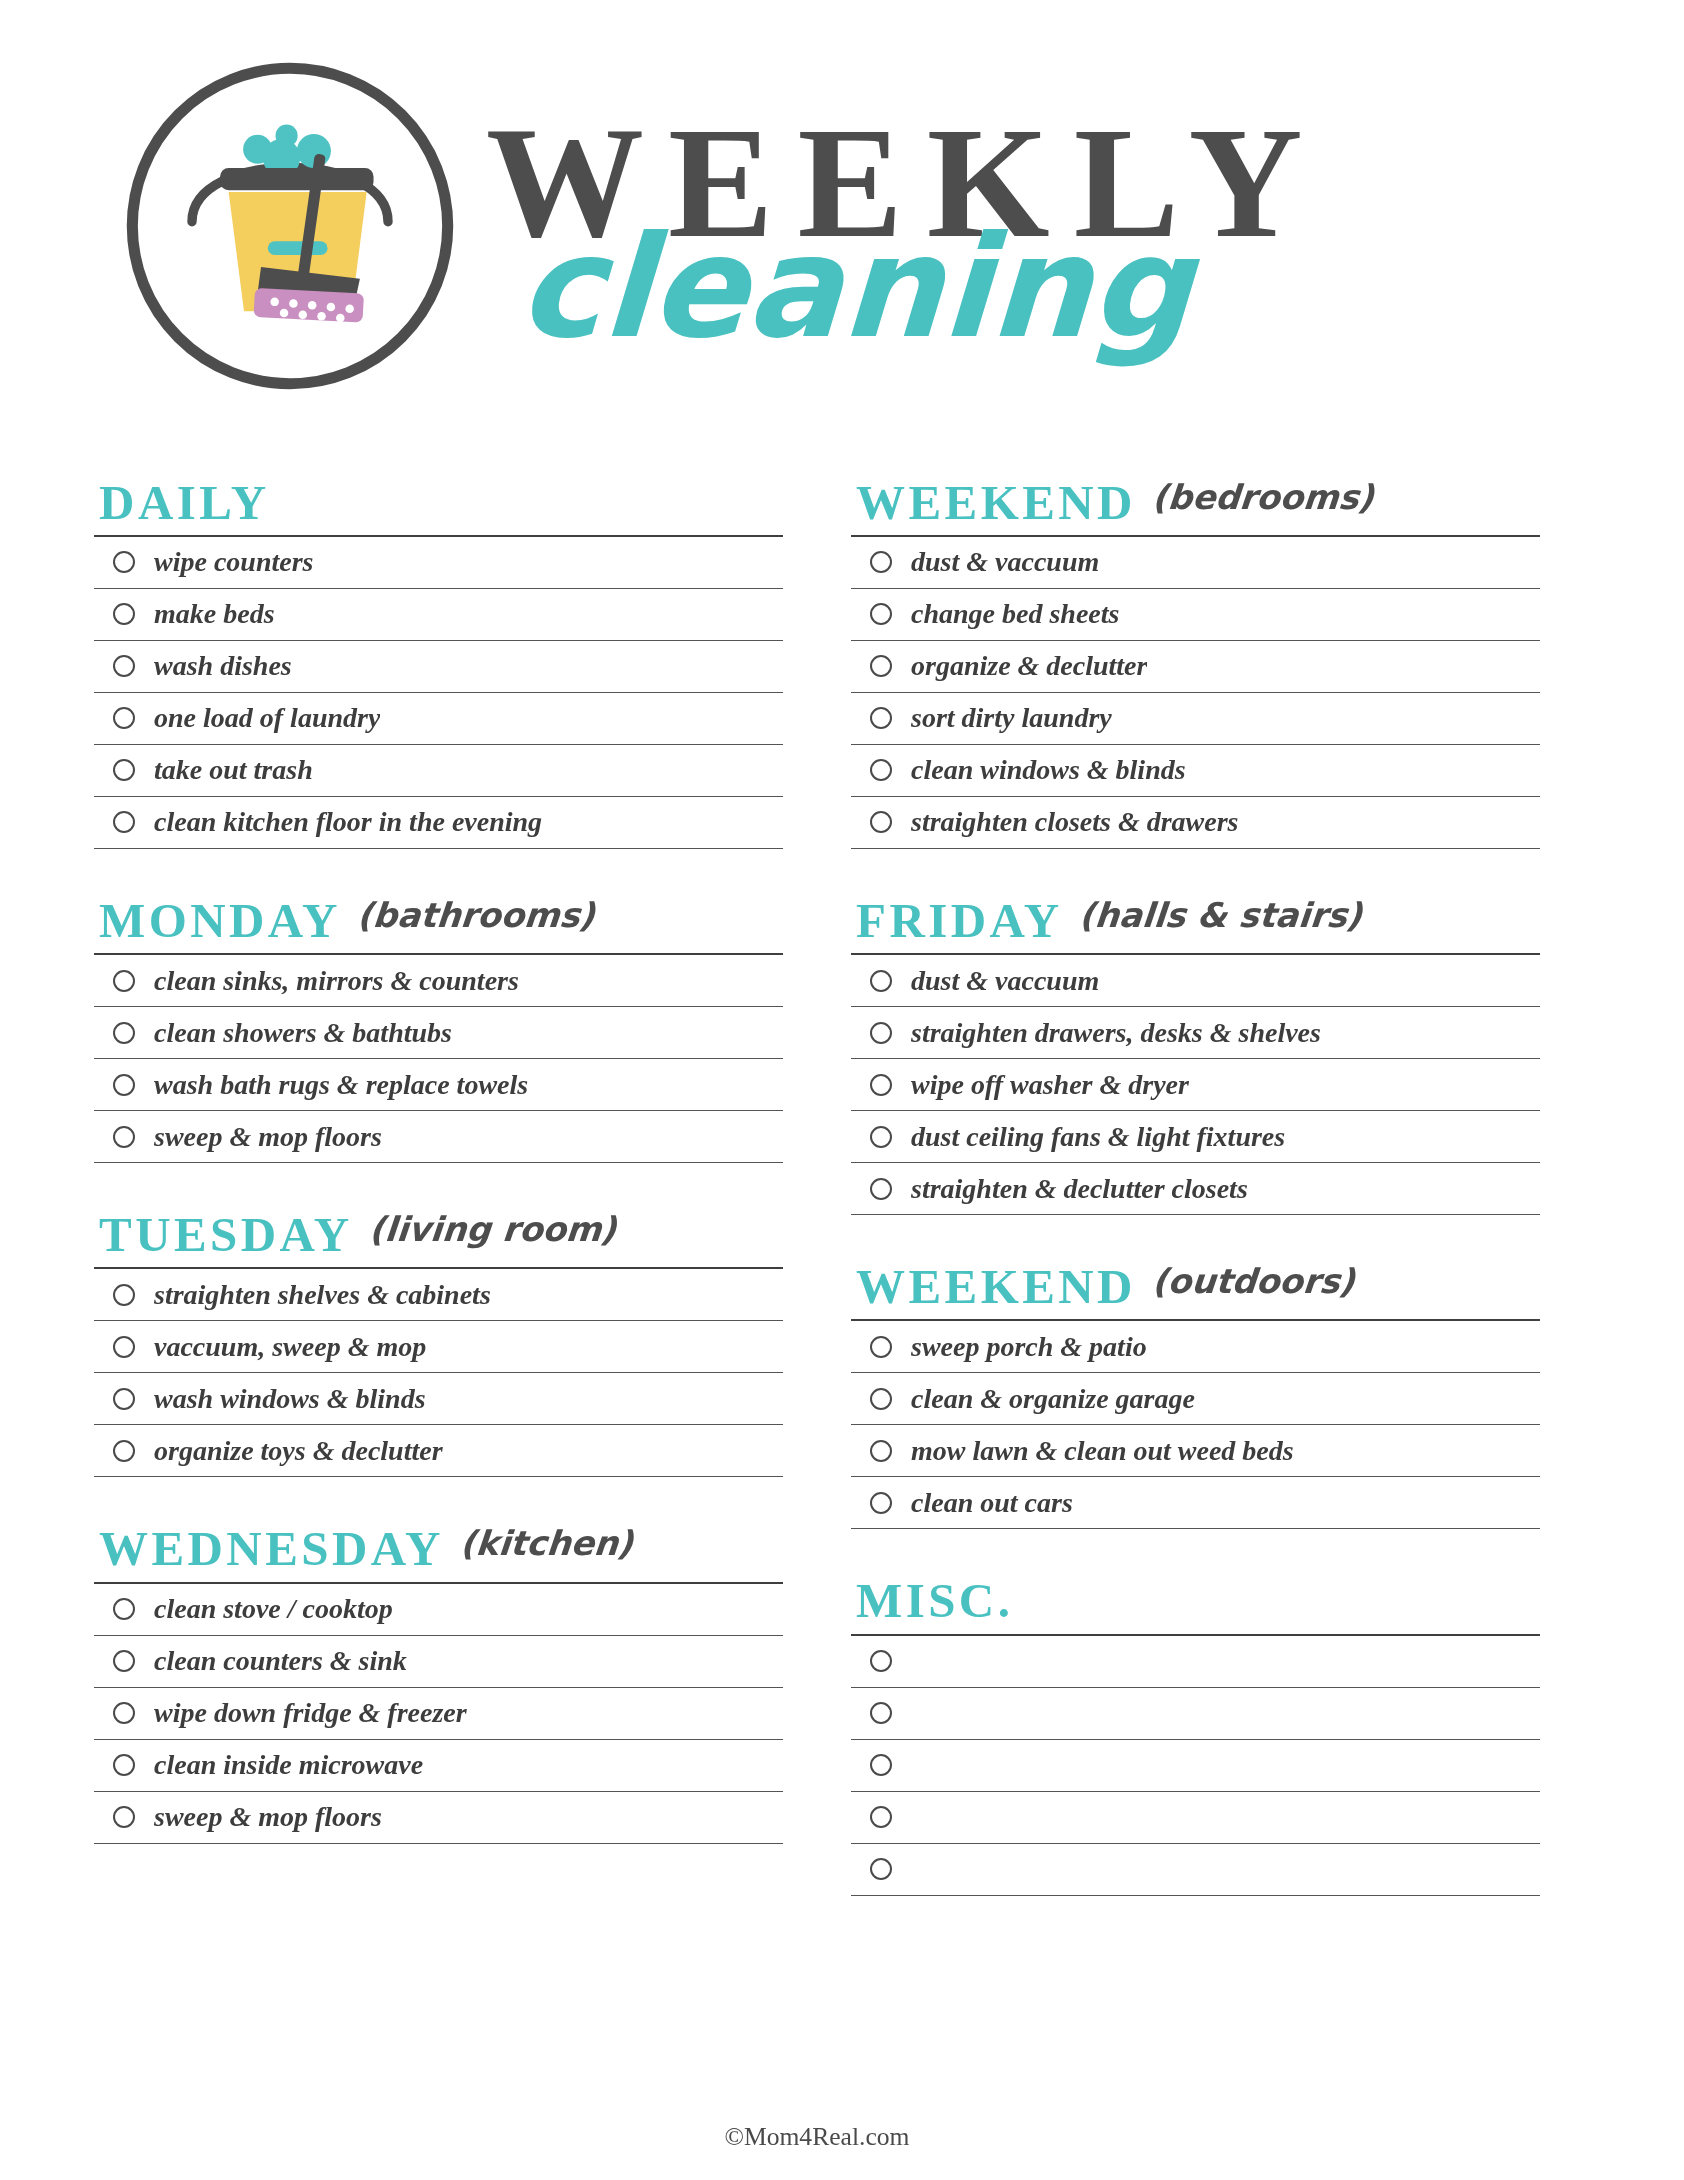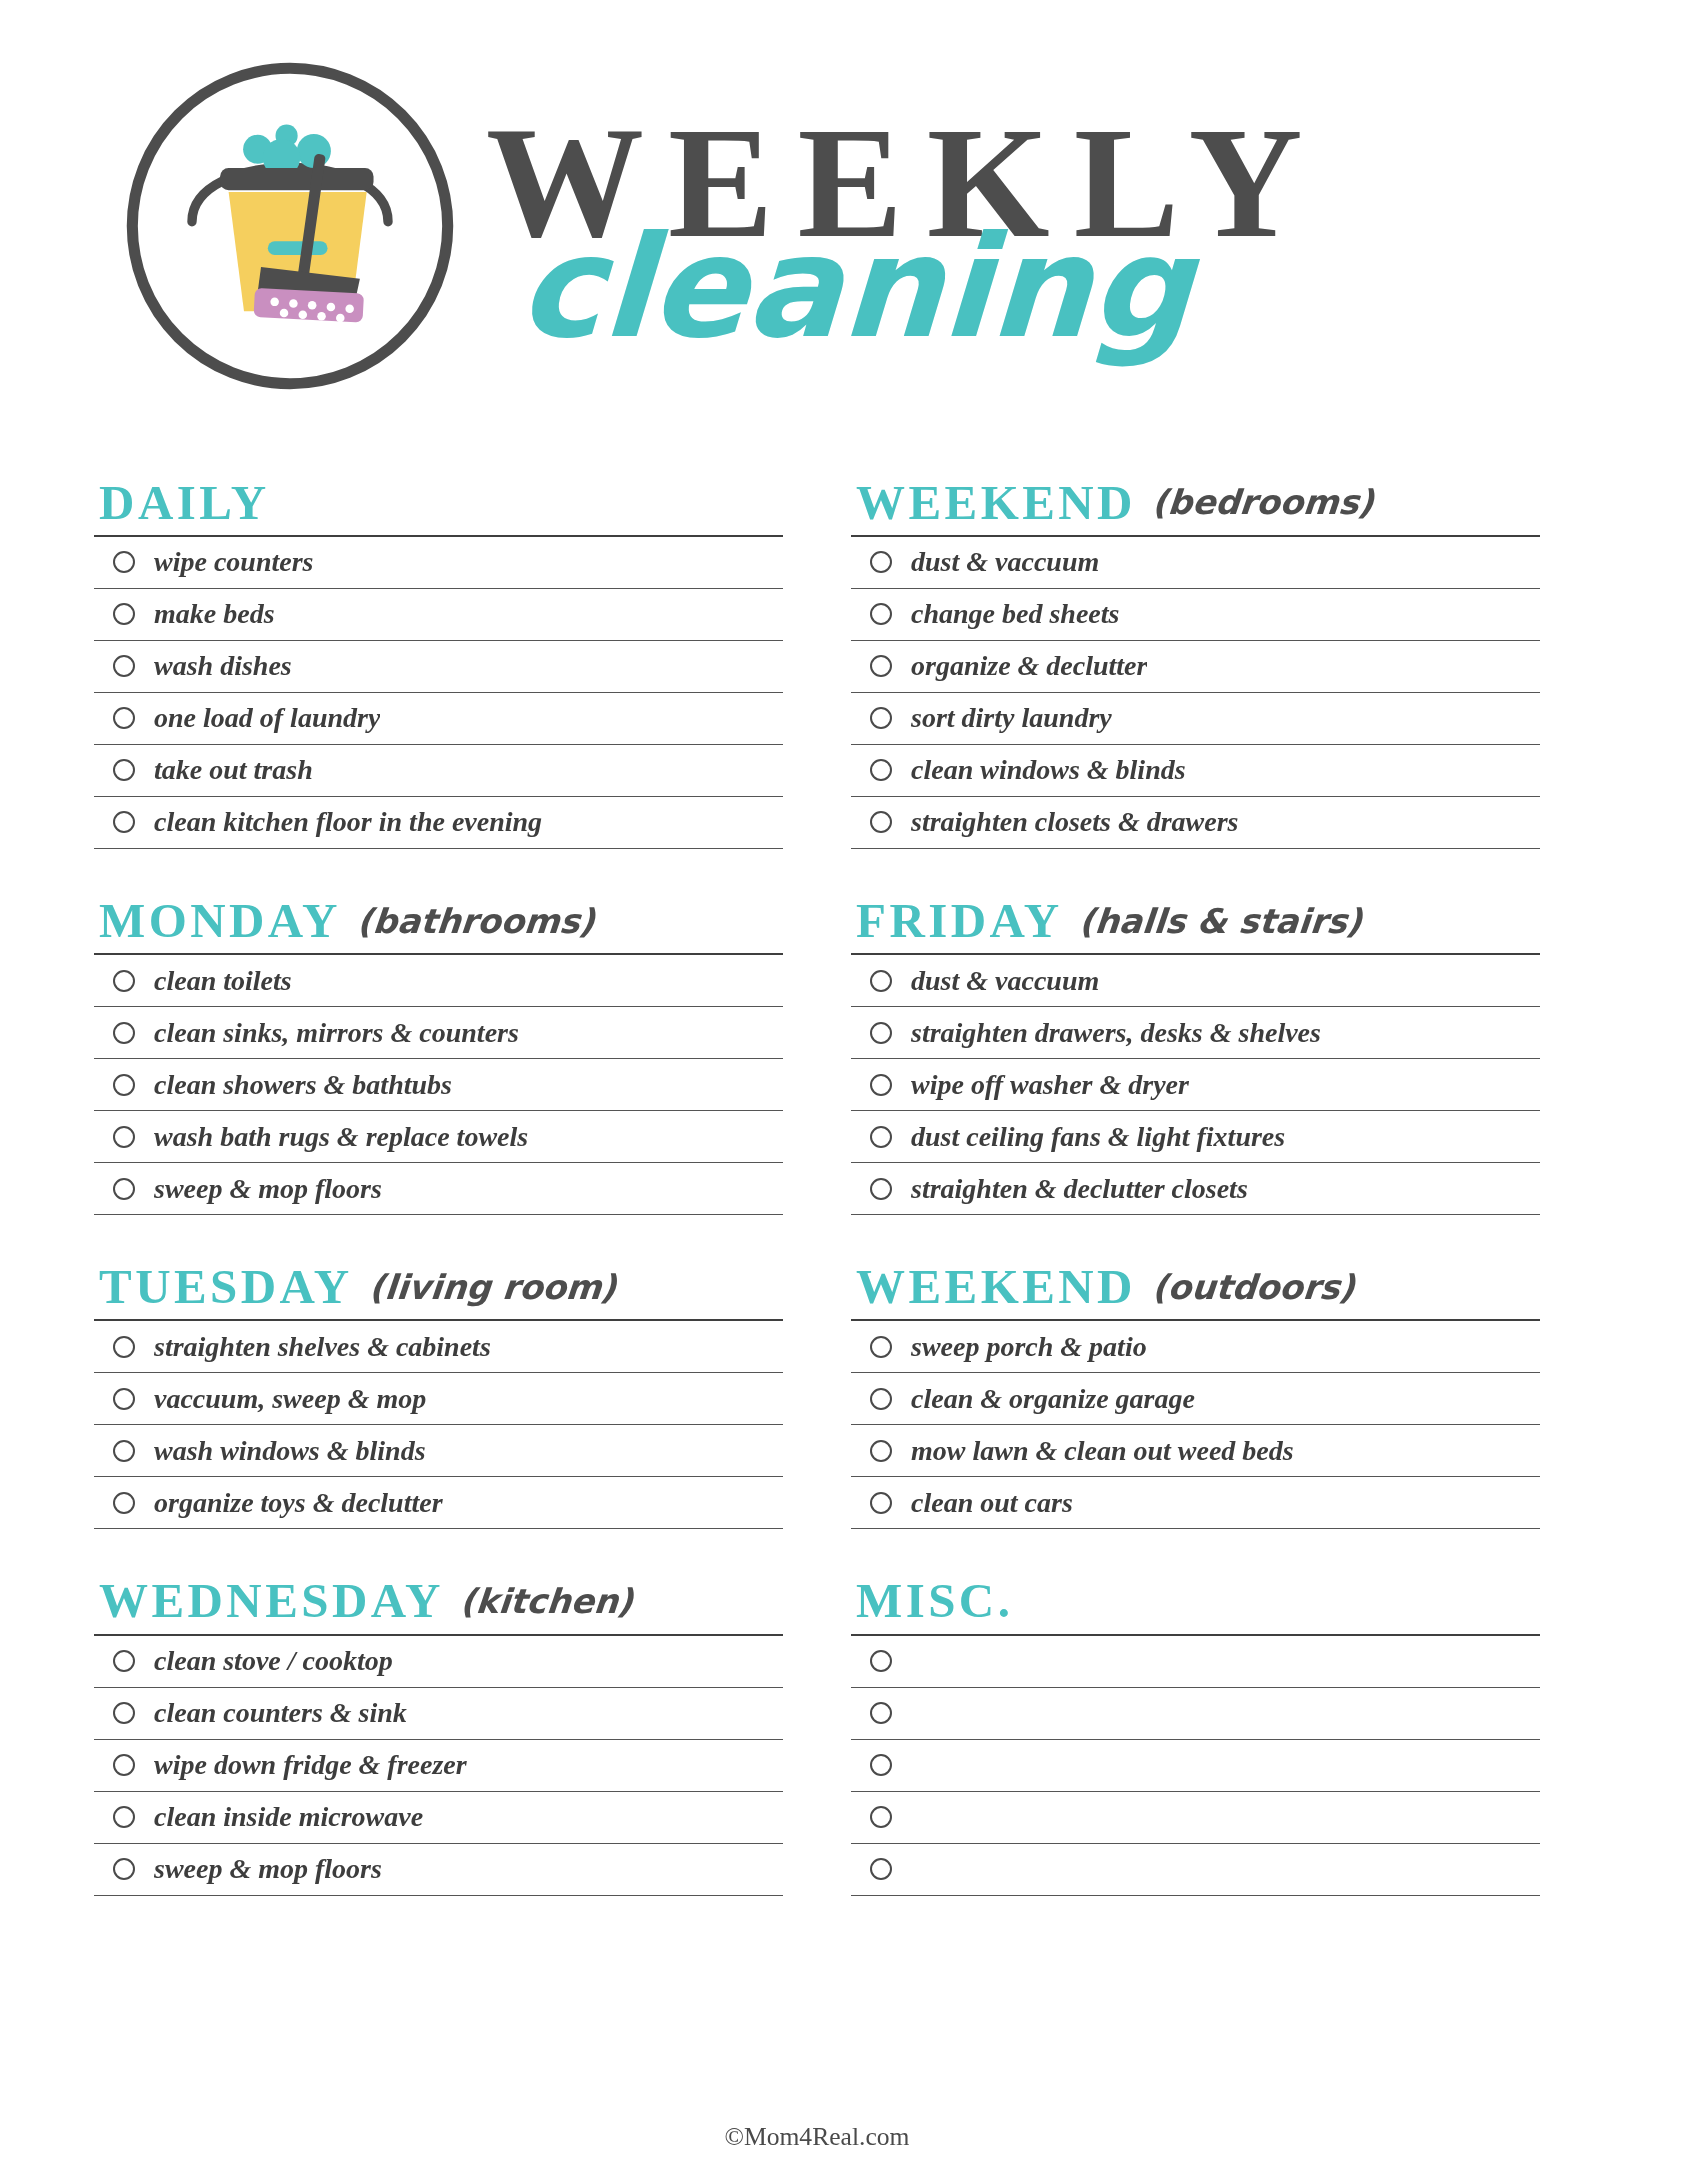--- a/index.html
+++ b/index.html
@@ -71,21 +71,21 @@
   .col {
     flex: 1 1 0;
     min-width: 0;
   }
 
   .section {
     margin-bottom: 46px;
   }
   .section-head {
     display: flex;
-    align-items: center;
+    align-items: flex-start;
     gap: 19px;
     padding-left: 5.1px;
   }
   .day-name {
     font-family: "Liberation Serif", serif;
     font-weight: bold;
     font-size: 49px;
     letter-spacing: 3.4px;
     color: #49c1c1;
     line-height: 1.05;
@@ -234,24 +234,20 @@
 
       <div class="section">
         <div class="section-head">
           <span class="day-name">MONDAY</span>
           <span class="day-sub">(bathrooms)</span>
         </div>
         <div class="rule"></div>
         <ul class="items">
           <li>
               <span class="checkbox"></span>
-              <span class="item-label">clean toilets</span>
-            </li>
-          <li>
-              <span class="checkbox"></span>
               <span class="item-label">clean sinks, mirrors &amp; counters</span>
             </li>
           <li>
               <span class="checkbox"></span>
               <span class="item-label">clean showers &amp; bathtubs</span>
             </li>
           <li>
               <span class="checkbox"></span>
               <span class="item-label">wash bath rugs &amp; replace towels</span>
             </li>

